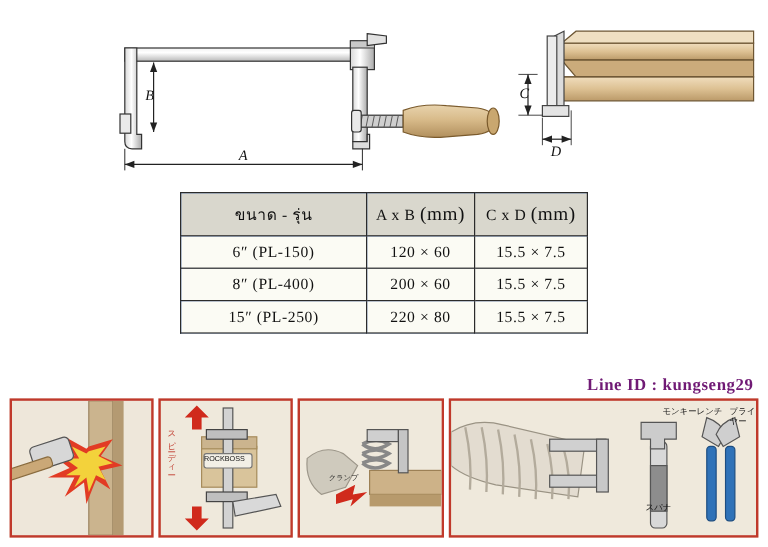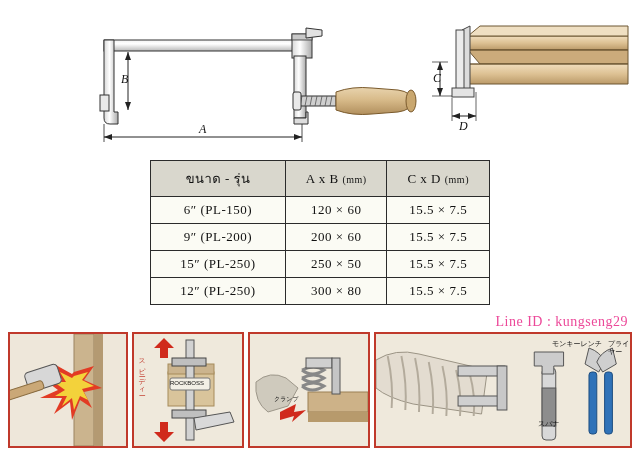--- a/index.html
+++ b/index.html
@@ -54,36 +54,36 @@
   table.spec th {
     background: #d9d7cd;
     font-size: 13px;
     font-weight: normal;
     padding: 7px 2px;
     letter-spacing: 0.5px;
   }
   table.spec td {
     background: #fbfbf4;
     font-size: 13px;
-    padding: 5px 2px;
+    padding: 5px 12px;
     letter-spacing: 0.5px;
     margin-top: 25px;
   }
   table.spec td.model { width: 130px; }
-  .unit { font-size: 10px; }
+  .unit { font-size: 16px; }
 
   
   .lineid {
     position: absolute;
     right: 12px;
     top: 314px;
     font-family: "Liberation Serif", serif;
     font-size: 14px;
-    font-weight: normal;
-    color: #ec4899;
+    font-weight: bold;
+    color: #701a75;
     letter-spacing: 0.5px;
   }
 
   
   .strip {
     position: absolute;
     left: 8px;
     top: 332px;
     width: 624px;
     height: 116px;
@@ -231,32 +231,27 @@
         </th>
       </tr>
     </thead>
     <tbody>
       <tr>
         <td class="model">6″ (PL-150)</td>
         <td>120 × 60</td>
         <td>15.5 × 7.5</td>
       </tr>
       <tr>
-        <td class="model">9″ (PL-200)</td>
+        <td class="model">8″ (PL-400)</td>
         <td>200 × 60</td>
         <td>15.5 × 7.5</td>
       </tr>
       <tr>
         <td class="model">15″ (PL-250)</td>
-        <td>250 × 50</td>
-        <td>15.5 × 7.5</td>
-      </tr>
-      <tr>
-        <td class="model">12″ (PL-250)</td>
-        <td>300 × 80</td>
+        <td>220 × 80</td>
         <td>15.5 × 7.5</td>
       </tr>
     </tbody>
   </table>
 </div>
 
 <div class="lineid">Line ID : kungseng29</div>
 
 <div class="strip">
 

